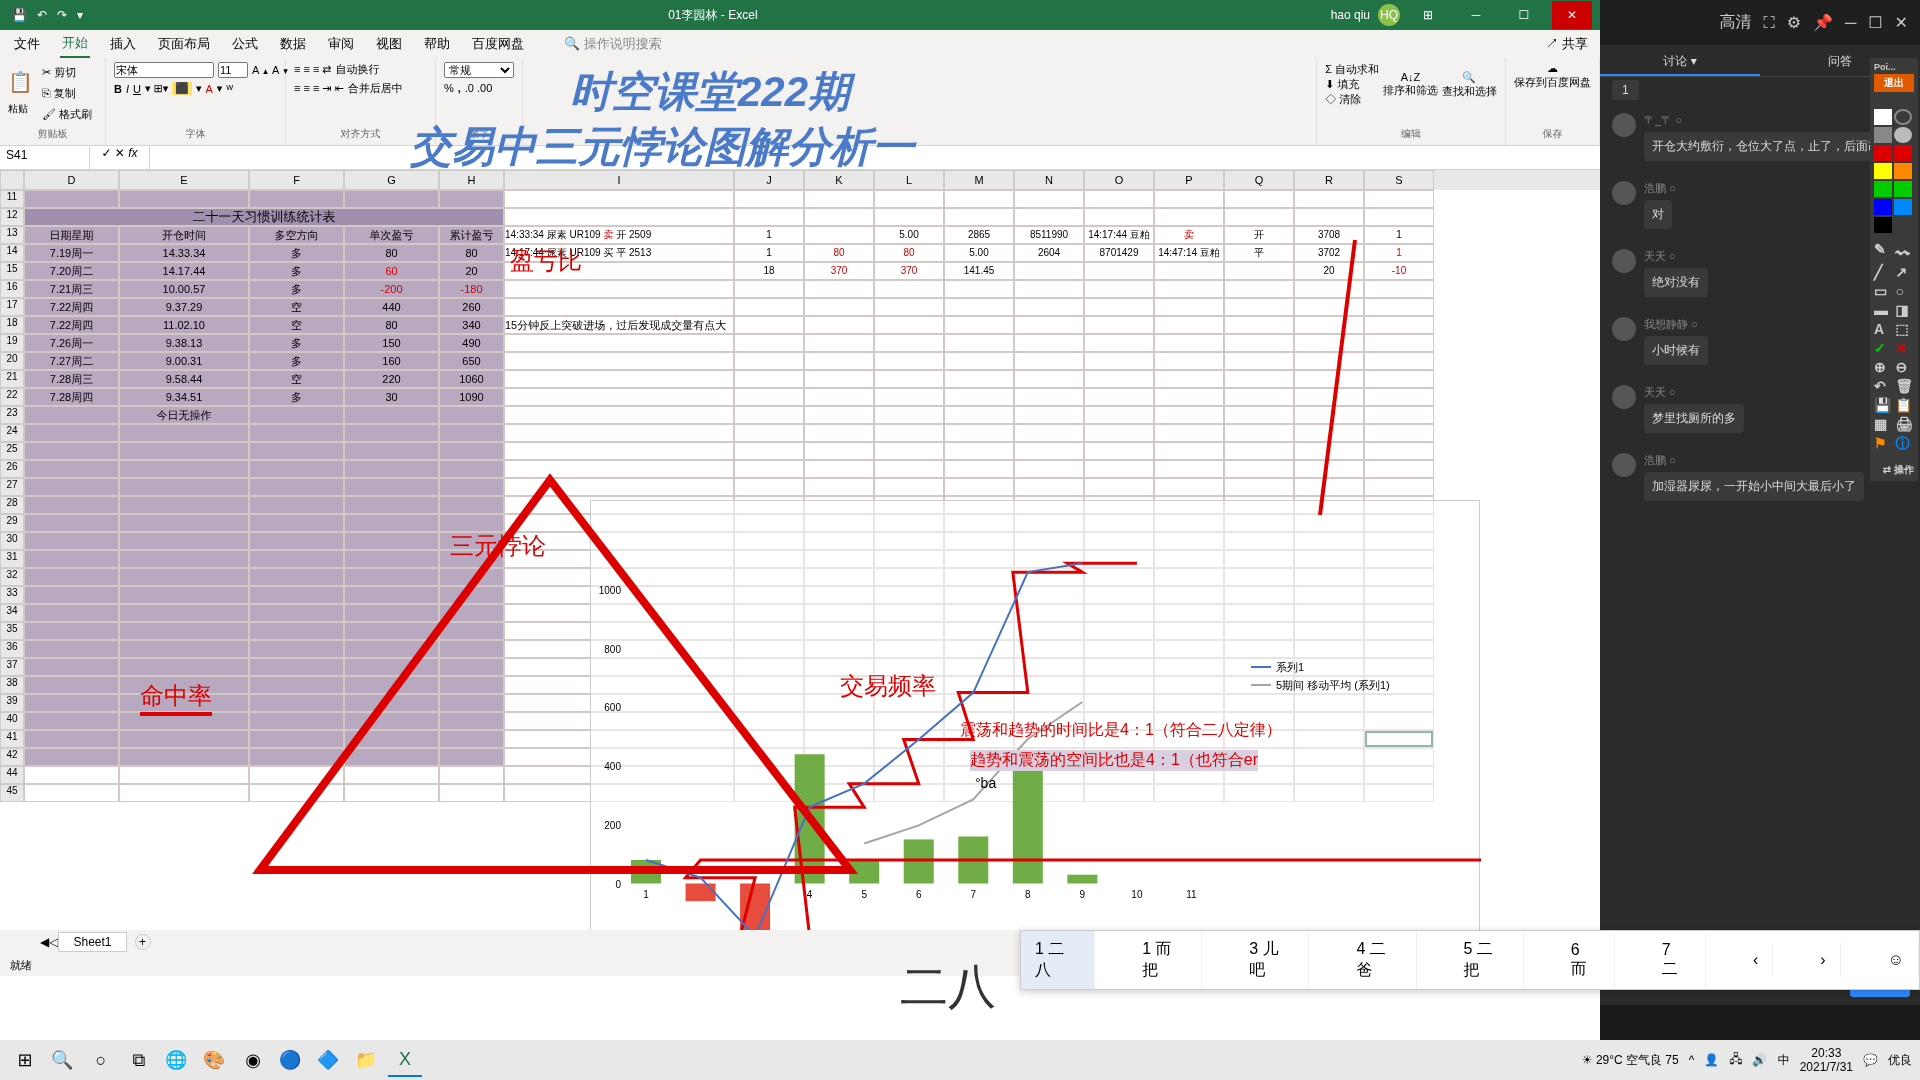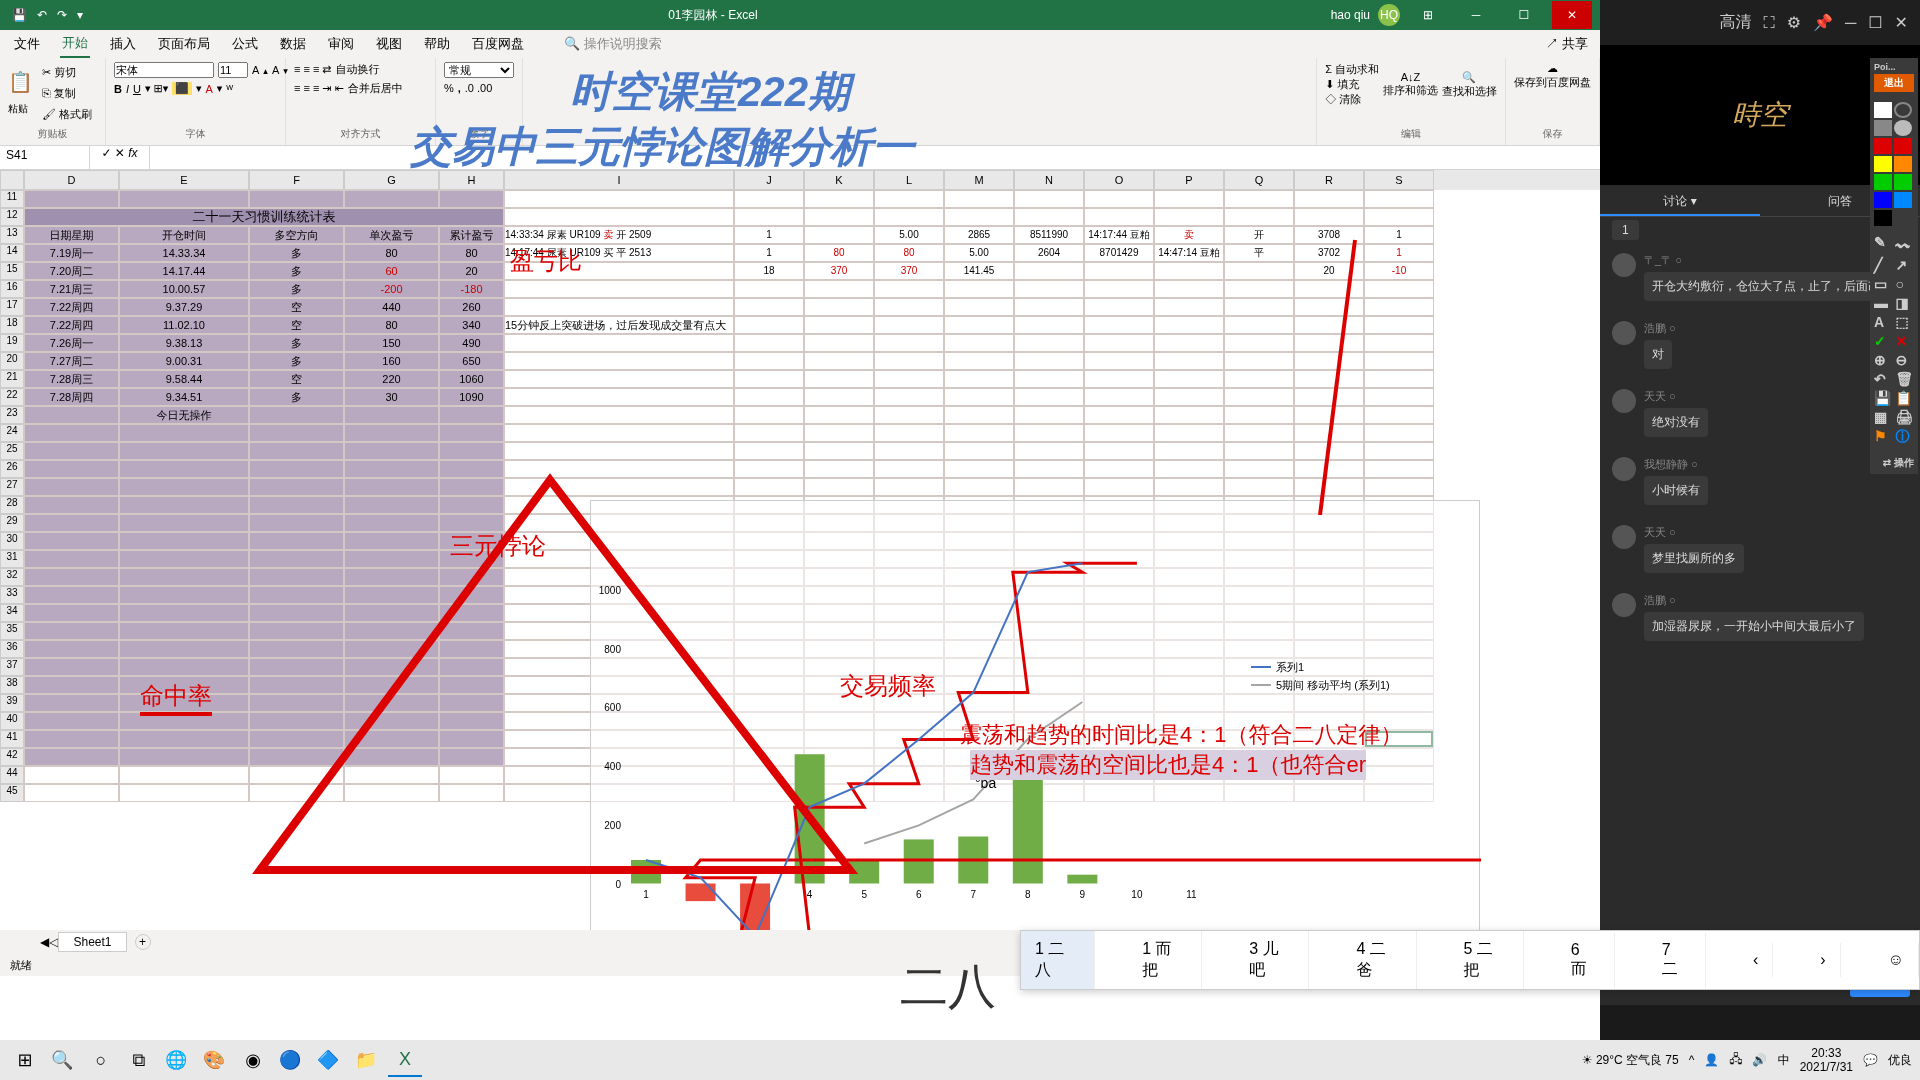--- a/index.html
+++ b/index.html
@@ -58,21 +58,21 @@
 .color-sw { width: 18px; height: 16px; }
 .ime-bar { position: absolute; left: 1020px; top: 930px; background: #fff; border: 1px solid #ccc; box-shadow: 0 2px 8px rgba(0,0,0,.2); display: flex; align-items: center; font-size: 16px; z-index: 60; gap: 33px; }
 .ime-cand { padding: 8px 14px; border-right: 1px solid #eee; }
 .ime-sel { background: #e3ecf7; }
 .ime-input { position: absolute; left: 900px; top: 955px; font-size: 48px; color: #333; z-index: 60; }
 .taskbar { position: absolute; bottom: 0; left: 0; width: 1920px; height: 40px; background: #e8e8e8; display: flex; align-items: center; justify-content: space-between; padding: 0 8px; font-size: 12px; }
 .tb-left { display: flex; gap: 4px; align-items: center; }
 .tb-icon { width: 34px; height: 34px; display: inline-flex; align-items: center; justify-content: center; font-size: 18px; }
 .tb-right { display: flex; gap: 10px; align-items: center; }
 .sel-cell { border: 2px solid #217346 !important; }
-.chart-note { position: absolute; color: #d00; font-size: 22px; z-index: 55; }
+.chart-note { position: absolute; color: #d00; font-size: 16px; z-index: 55; }
 .highlighted-note { background: #d8d0e0; }
 </style>
 </head>
 <body>
 
 <div class="excel-app">
 
   <div class="title-bar">
     <div class="title-left">
       <span>💾</span>
@@ -930,21 +930,20 @@
   <span>高清</span>
   <span>⛶</span>
   <span>⚙</span>
   <span>📌</span>
   <span>─</span>
   <span>☐</span>
   <span>✕</span>
 </div>
 
 <div class="right-panel">
-  <div class="video-thumb">時空</div>
   <div class="discuss-tabs">
     <div class="discuss-tab discuss-active"><span>讨论</span> ▾</div>
     <div class="discuss-tab">问答</div>
   </div>
   <div style="padding:6px 12px;"><span style="background:#3a3a3a;padding:3px 10px;border-radius:3px;">1</span></div>
   <div id="chat-list">
       <div class="chat-item">
         <div class="avatar"></div>
         <div class="chat-body"><div class="chat-user">〒_〒 ○</div><div class="chat-msg">开仓大约敷衍，仓位大了点，止了，后面改正</div></div>
       </div>
@@ -974,21 +973,21 @@
       <span>😊</span>
       <span>📁</span>
     </div>
     <input style="background: transparent; border: none; color: rgb(136, 136, 136); width: 70%;" placeholder="请输入您的讨论内容">
     <div class="send-btn">发送</div>
   </div>
 </div>
 
 <div class="color-palette">
   <div style="font-size:9px;color:#ccc;margin-bottom:2px;">Poi...</div>
-  <div style="background:#e05a00;color:#fff;font-size:10px;text-align:center;padding:2px 0;margin-bottom:10px;">退出</div>
+  <div style="background:#e05a00;color:#fff;font-size:10px;text-align:center;padding:2px 0;margin-bottom:17px;">退出</div>
   <div class="color-row">
       <div class="color-sw" style="background:#fff;"></div>
       <div class="color-sw" style="border:2px solid #888;border-radius:50%;"></div>
     </div>
   <div class="color-row">
       <div class="color-sw" style="background:#888;"></div>
       <div class="color-sw" style="background:#bbb;border-radius:50%;"></div>
     </div>
   <div class="color-row">
       <div class="color-sw" style="background:#d00;"></div>

